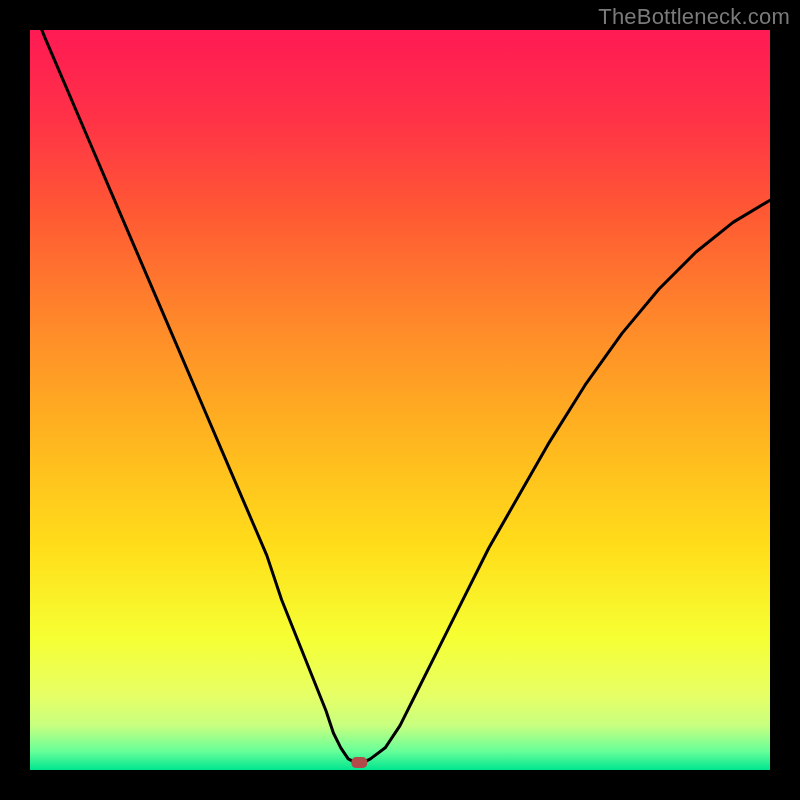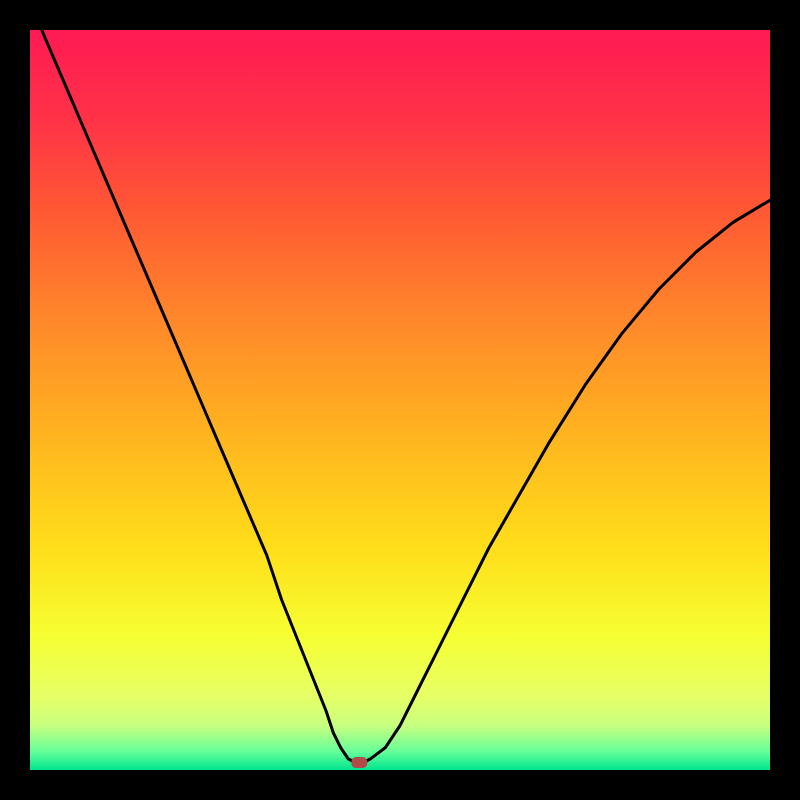--- a/index.html
+++ b/index.html
@@ -27,20 +27,21 @@
     font-size: 22px;
     font-weight: 500;
     letter-spacing: 0.2px;
     user-select: none;
   }
 </style>
 </head>
 <body>
 
 <div class="chart-wrap">
+  <div class="watermark">TheBottleneck.com</div>
   <svg id="chart-svg" width="800" height="800" viewBox="0 0 800 800">
     <defs>
       <linearGradient id="bg-grad" x1="0" y1="0" x2="0" y2="1">
           <stop offset="0%" stop-color="#ff1a54"></stop>
           <stop offset="12%" stop-color="#ff3247"></stop>
           <stop offset="25%" stop-color="#ff5a33"></stop>
           <stop offset="40%" stop-color="#ff8a2a"></stop>
           <stop offset="55.00000000000001%" stop-color="#ffb51f"></stop>
           <stop offset="70%" stop-color="#ffde1a"></stop>
           <stop offset="82%" stop-color="#f6ff33"></stop>

